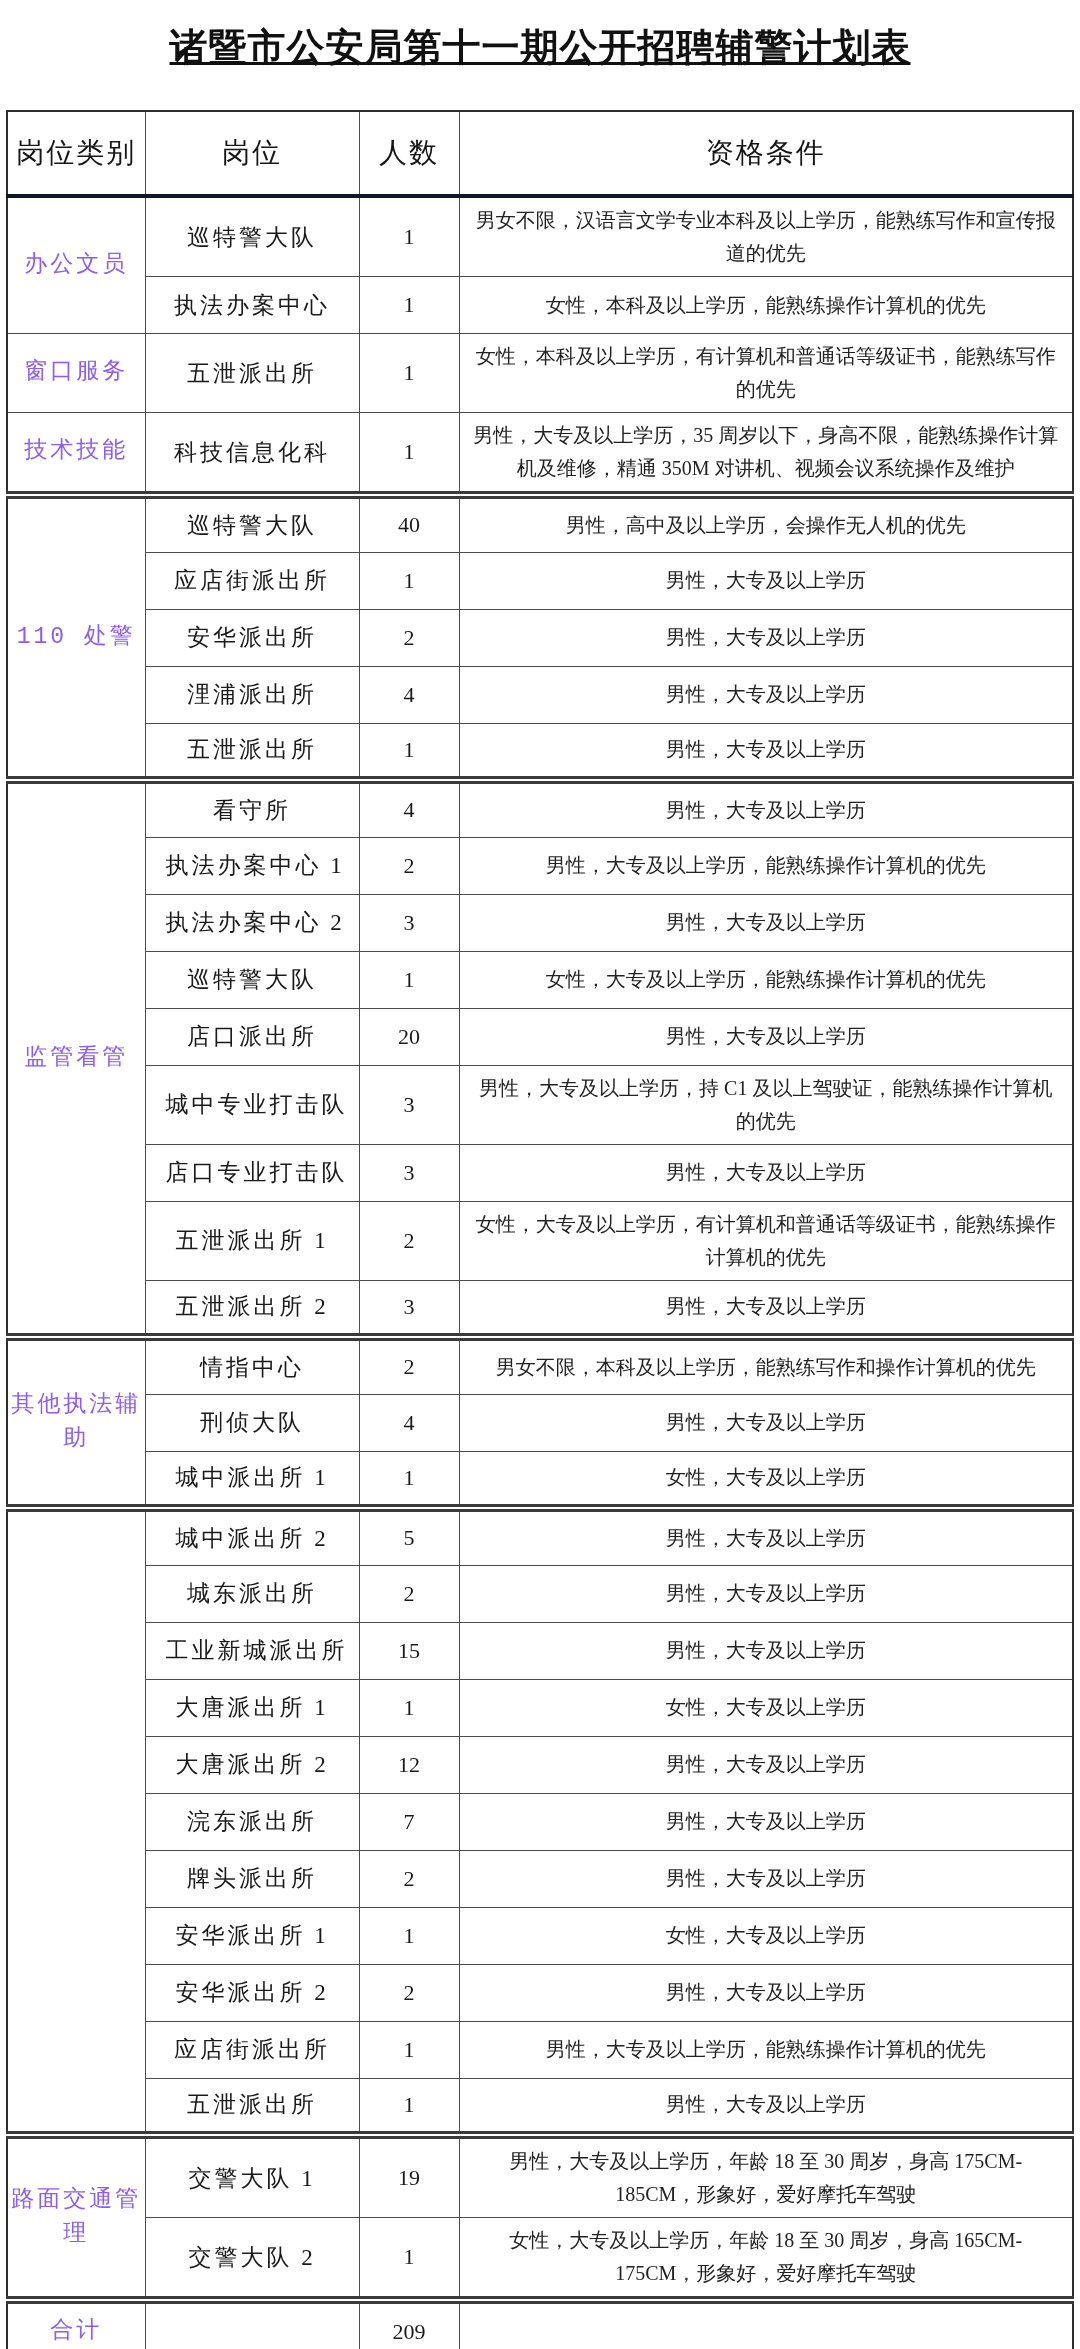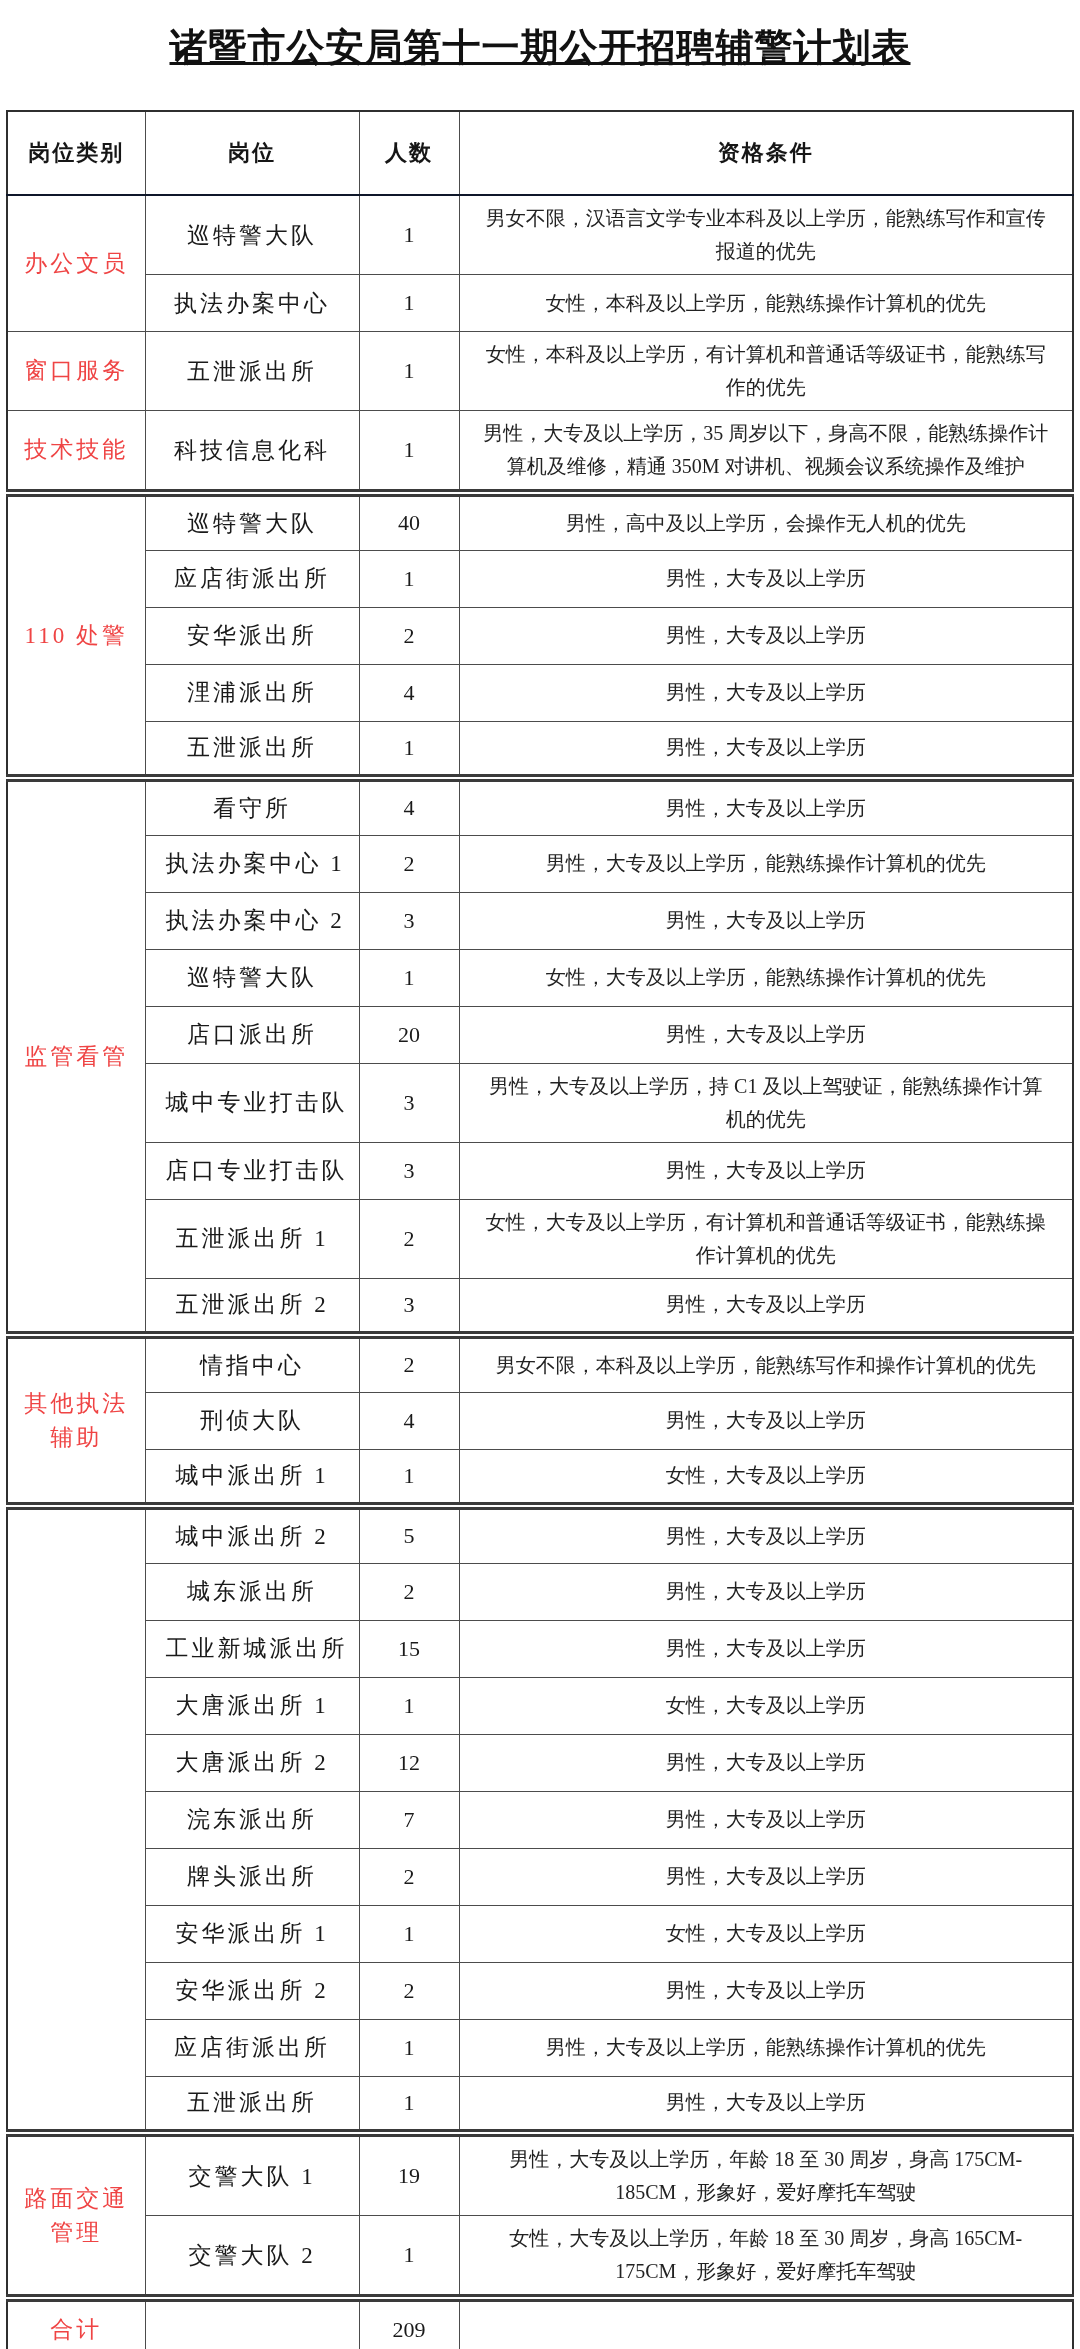--- a/index.html
+++ b/index.html
@@ -39,50 +39,51 @@
   col.c-req { width: 614px; }
 
   th, td {
     border: 1px solid #4c4c4c;
     text-align: center;
     vertical-align: middle;
     overflow: hidden;
   }
   thead th {
     height: 80px;
-    font-size: 22px;
-    font-weight: 700;
+    font-size: 28px;
+    font-weight: 400;
     letter-spacing: 2px;
-    border-bottom: 2px solid #0f172a;
+    border-bottom: 4px solid #0f172a;
     color: #161616;
   }
   tbody tr { height: 57px; }
 
   td.cat {
     font-size: 23px;
     letter-spacing: 3px;
-    padding: 0 16px;
+    padding: 0 3px;
     line-height: 1.45;
-    color: #ef4444;
+    color: #8b5cf6;
+    font-family: Liberation Mono, monospace;
   }
   td.pos {
     font-size: 23px;
     letter-spacing: 3px;
     padding: 0 20px;
     white-space: nowrap;
     color: #1a1a1a;
   }
   td.cnt {
     font-size: 22px;
     color: #1a1a1a;
   }
   td.req {
     font-size: 20px;
     line-height: 1.65;
-    padding: 6px 22px;
+    padding: 6px 12px;
     color: #222222;
   }
   
   tr.split > td { border-top: 8px double #3a3a3a; }
   tr.total { height: 60px; }
 </style>
 </head>
 <body>
 
 <h1 class="page-title">诸暨市公安局第十一期公开招聘辅警计划表</h1>

